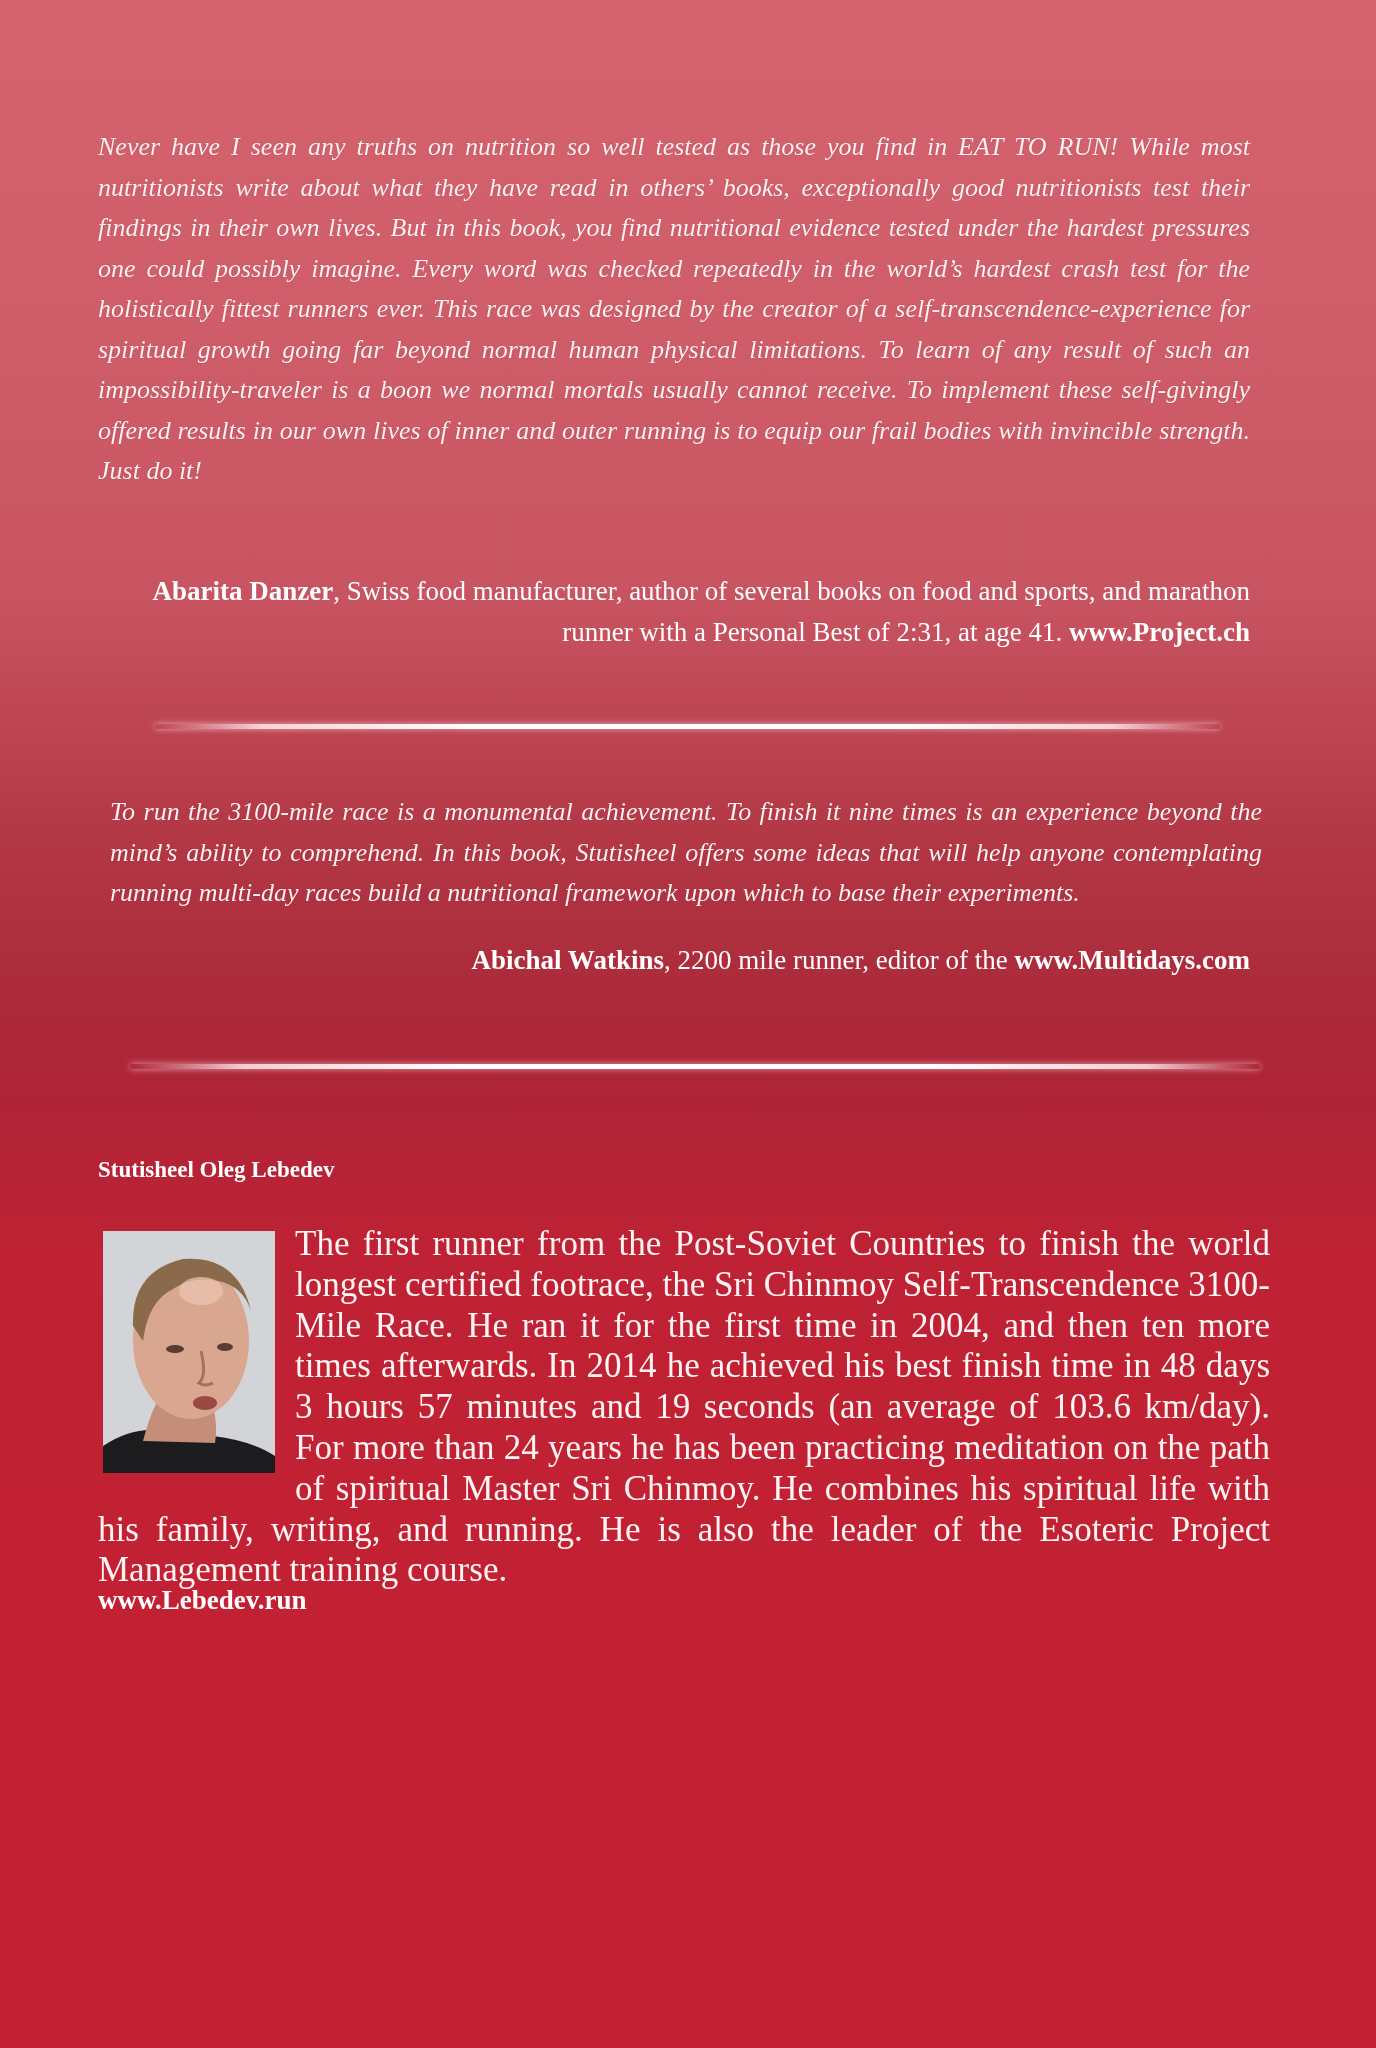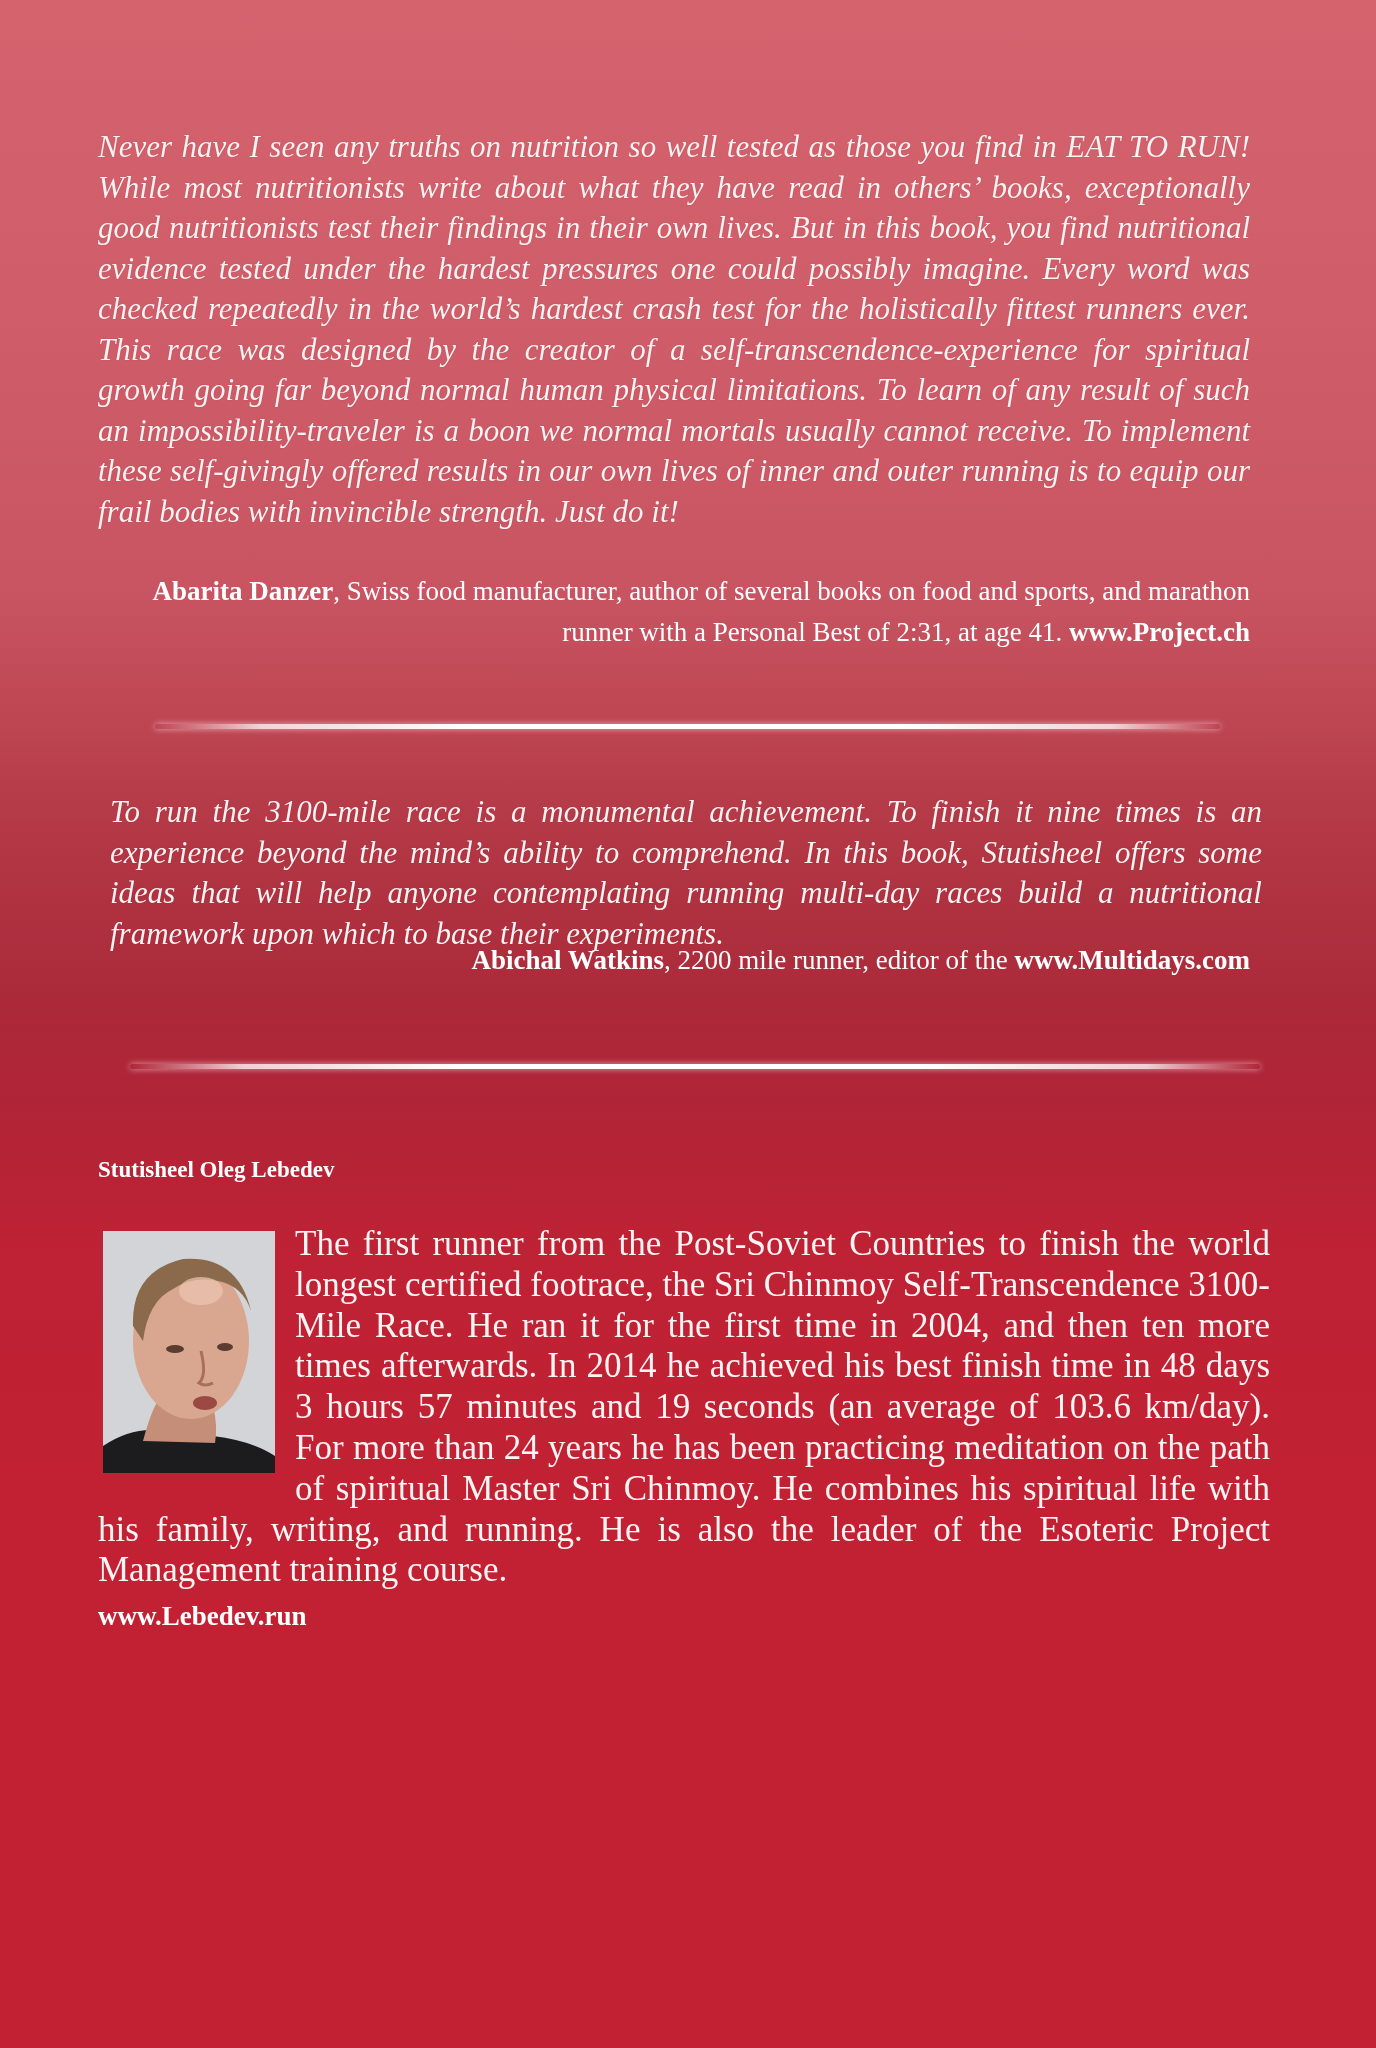--- a/index.html
+++ b/index.html
@@ -7,21 +7,21 @@
     width: 1376px; height: 2048px; overflow: hidden; position: relative;
     background: linear-gradient(to bottom,
       #d4636e 0px, #d05e6a 300px, #c85461 600px, #be4552 720px,
       #b23644 850px, #ab2a3a 1000px, #b02437 1100px, #be2234 1250px,
       #c12133 1500px, #c12133 2048px);
     font-family: "Liberation Serif", "DejaVu Serif", serif;
     color: #ffffff;
   }
   .quote {
     position: absolute; left: 98px; width: 1152px;
-    font-style: italic; font-size: 31px; line-height: 40.5px;
+    font-style: italic; font-size: 26px; line-height: 40.5px;
     text-align: justify; text-align-last: left;
     color: #fff2f2;
     text-shadow: 0 0 1px rgba(90,0,10,0.35);
   }
   .q1 { top: 127px; }
   .q2 { top: 780px; }
   .attrib {
     position: absolute; right: 126px;
     font-size: 27px; line-height: 40.5px; text-align: right;
     color: #ffffff;
@@ -46,21 +46,21 @@
     overflow: hidden;
   }
   .bio-wrap {
     position: absolute; left: 98px; top: 1224px; width: 1172px;
     font-size: 35px; line-height: 40.8px; text-align: justify; text-align-last: left;
     color: #fff4f4;
   }
   .bio-wrap .float-space { float: left; width: 197px; height: 246px; }
   .website {
     position: absolute; left: 98px; top: 1580px;
-    font-weight: bold; font-size: 27px; line-height: 40px; margin-top: 16px;
+    font-weight: bold; font-size: 27px; line-height: 40px;
   }
 </style>
 </head>
 <body>
 
 <div>
 
   <p class="quote q1" style="margin:0">Never have I seen any truths on nutrition so well tested as those you find in EAT TO RUN! While most nutritionists write about what they have read in others’ books, exceptionally good nutritionists test their findings in their own lives. But in this book, you find nutritional evidence tested under the hardest pressures one could possibly imagine. Every word was checked repeatedly in the world’s hardest crash test for the holistically fittest runners ever. This race was designed by the creator of a self-transcendence-experience for spiritual growth going far beyond normal human physical limitations. To learn of any result of such an impossibility-traveler is a boon we normal mortals usually cannot receive. To implement these self-givingly offered results in our own lives of inner and outer running is to equip our frail bodies with invincible strength. Just do it!</p>
 
   <div class="attrib a1">

